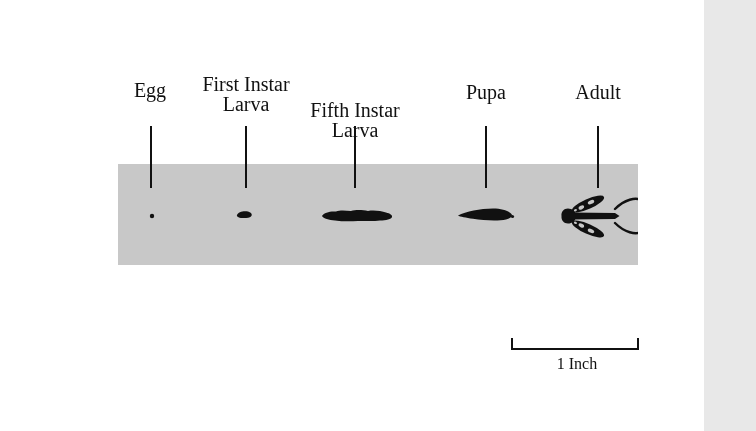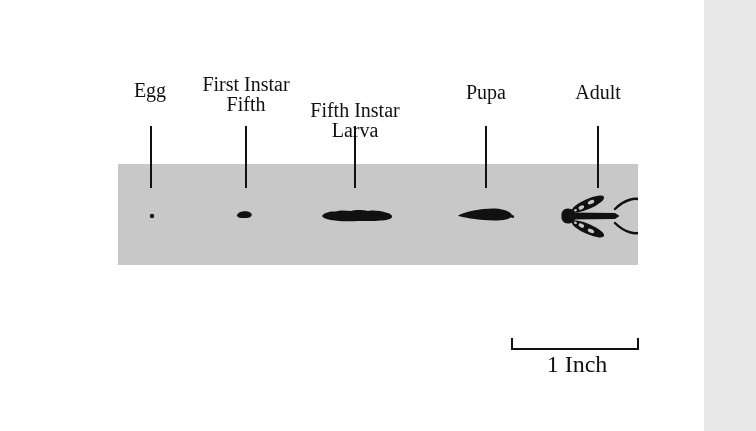--- a/index.html
+++ b/index.html
@@ -45,34 +45,34 @@
     width:128px;height:12px;
     box-sizing:border-box;
     border-left:2px solid var(--ink);
     border-right:2px solid var(--ink);
     border-bottom:2px solid var(--ink);
   }
   .scalebar-label{
     position:absolute;
     left:513px;top:353px;width:128px;
     text-align:center;
-    font-size:24px;line-height:22px;
+    font-size:16px;line-height:22px;
     color:var(--ink);
   }
 </style>
 </head>
 <body>
 
 <div class="canvas">
 
   <div class="band"></div>
 
   <div class="stage-label" style="left:70px;top:80px;">Egg</div>
   <div class="stage-label" style="left:166px;top:74px;">First Instar
-Fifth</div>
+Larva</div>
   <div class="stage-label" style="left:275px;top:74px;margin-top:26px;">Fifth Instar
 Larva</div>
   <div class="stage-label" style="left:518px;top:82px;">Adult</div>
   <div class="stage-label" style="left:406px;top:82px;">Pupa</div>
 
   <div class="leader" style="left:150px;"></div>
   <div class="leader" style="left:245px;"></div>
   <div class="leader" style="left:354px;"></div>
   <div class="leader" style="left:485px;"></div>
   <div class="leader" style="left:597px;"></div>

